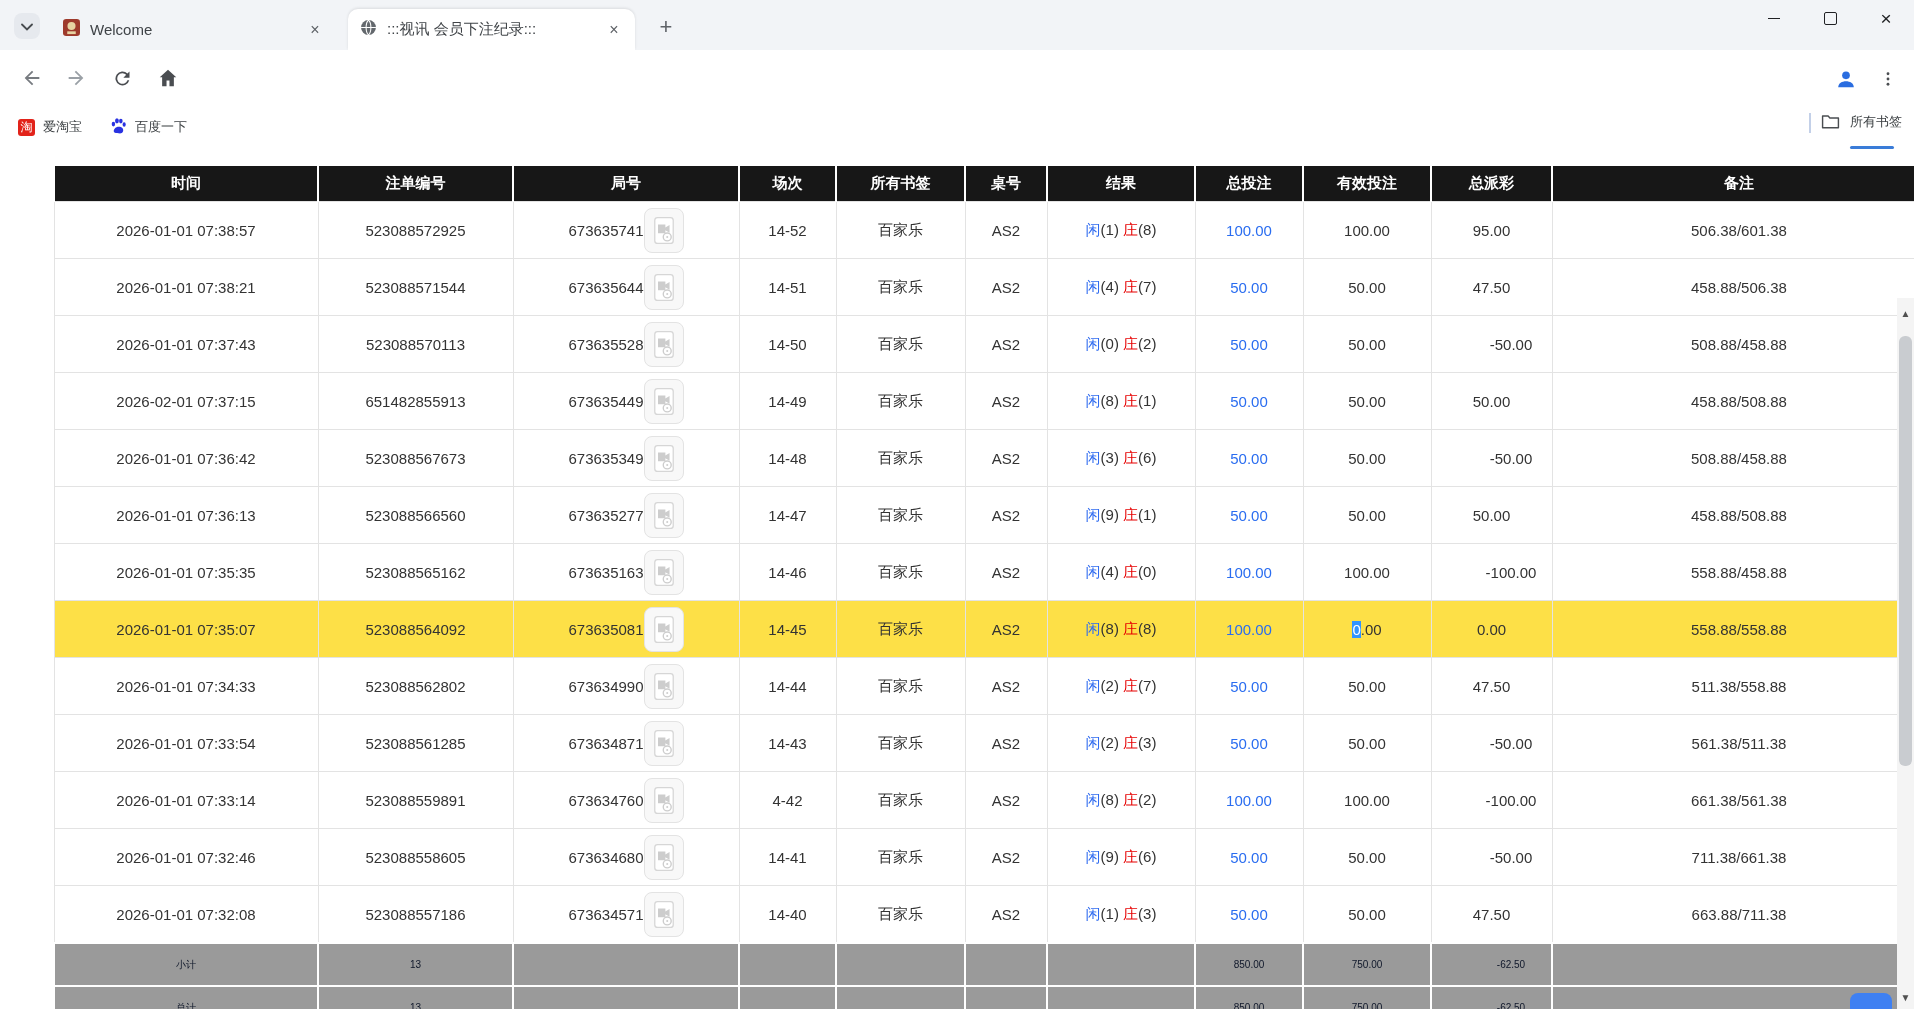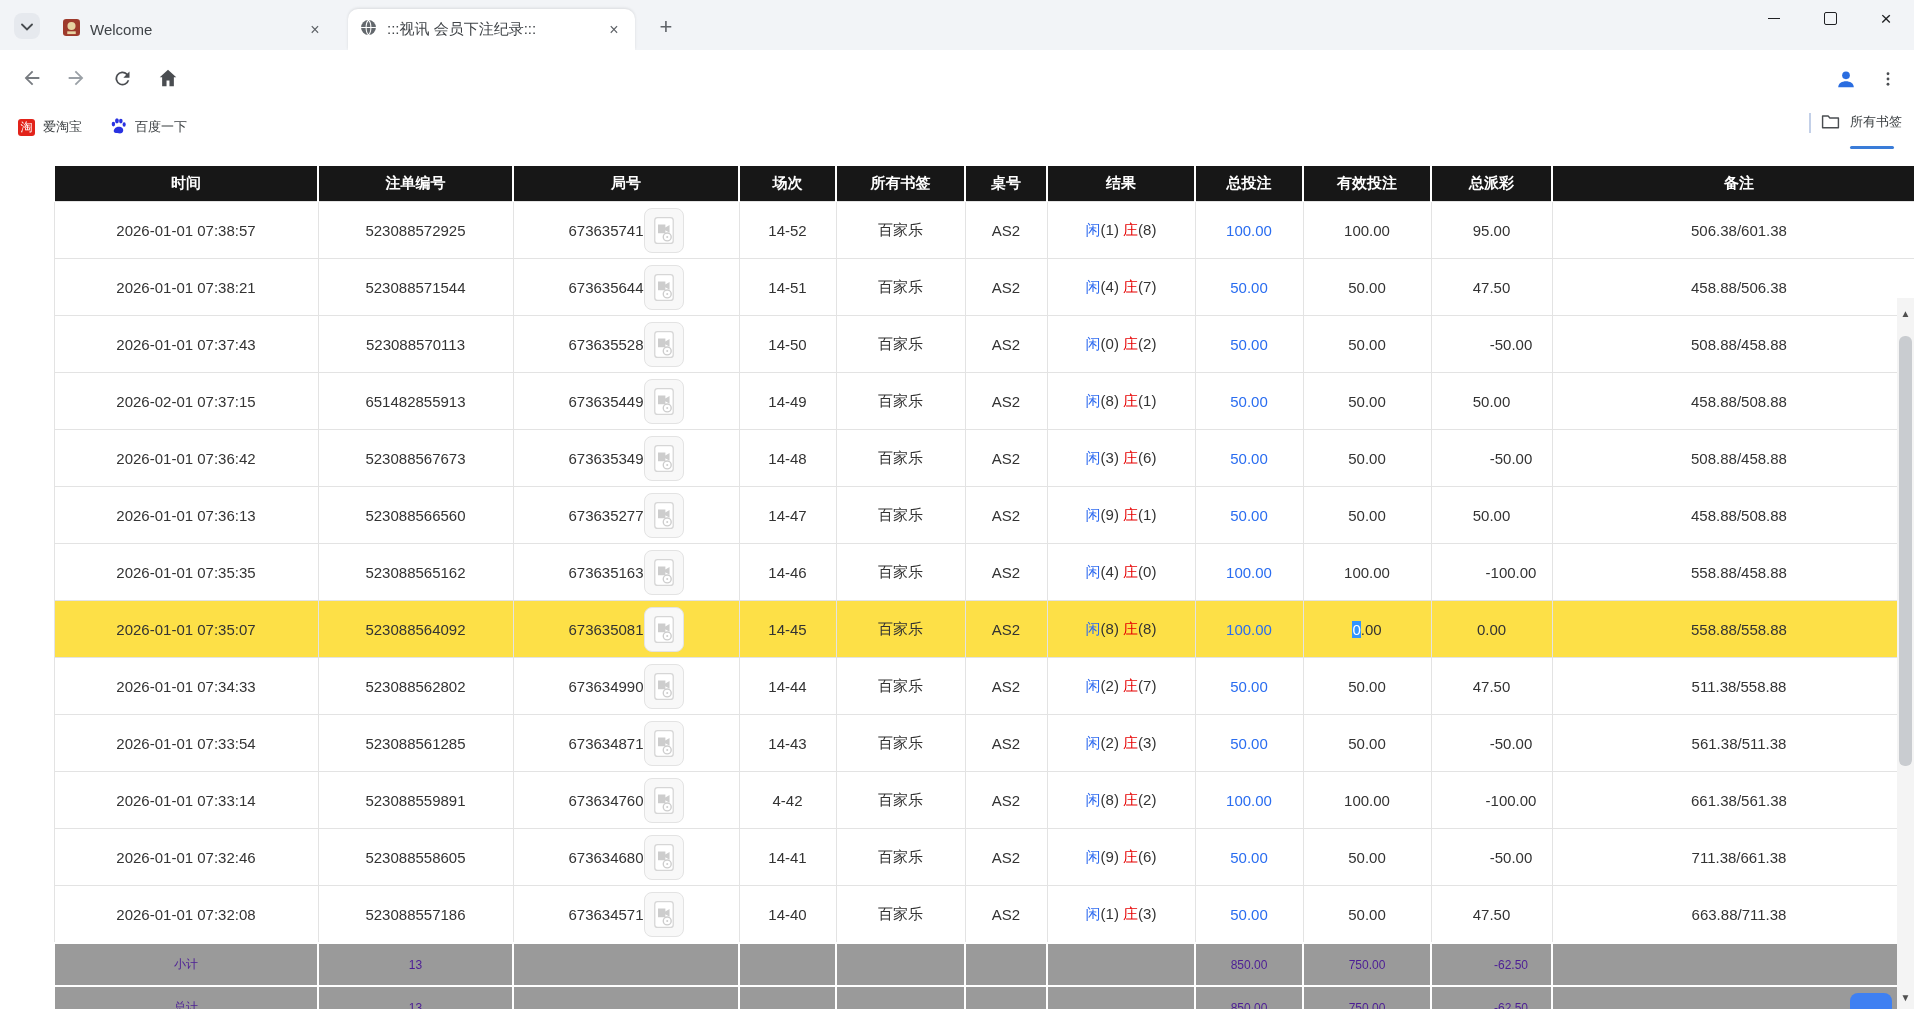--- a/index.html
+++ b/index.html
@@ -44,21 +44,21 @@
   .bm-indicator{position:absolute;left:1850px;top:146px;width:44px;height:3px;background:#3a7cd8;border-radius:2px;}
 
   
   .page{position:absolute;top:149px;left:0;right:0;bottom:0;background:#fff;margin-left:40px;}
   table.bets{position:absolute;left:13px;top:17px;width:1872px;border-collapse:collapse;table-layout:fixed;}
   table.bets thead th{background:#171717;color:#fff;font-weight:bold;font-size:15px;height:33px;
     border-right:2px solid #fff;border-left:2px solid #fff;}
   table.bets tbody td{height:54px;text-align:center;vertical-align:middle;border:1px solid #e3e3e3;
     background:#fff;font-size:15px;color:#333;}
   table.bets tbody tr.highlight td{background:#fde047;}
-  table.bets tfoot td{background:#9a9a9a;color:#4c1d95;height:39px;text-align:center;border:2px solid #fff;font-size:12px;}
+  table.bets tfoot td{background:#9a9a9a;color:#0f172a;height:39px;text-align:center;border:2px solid #fff;font-size:10px;}
   .blue-link{color:#2a6df0;cursor:pointer;}
   .xian{color:#2f6bf0;}
   .zhuang{color:#e60000;}
   .neg{color:#ff0000;padding-left:40px;}
   .sel-char{background:#3194ff;color:#fff;}
   .round-wrap{display:flex;align-items:center;justify-content:center;}
   .video-btn{width:40px;height:45px;border-radius:8px;background:#f8f8f8;border:1px solid #e3e3e3;
     display:flex;align-items:center;justify-content:center;cursor:pointer;box-sizing:border-box;}
 
   

